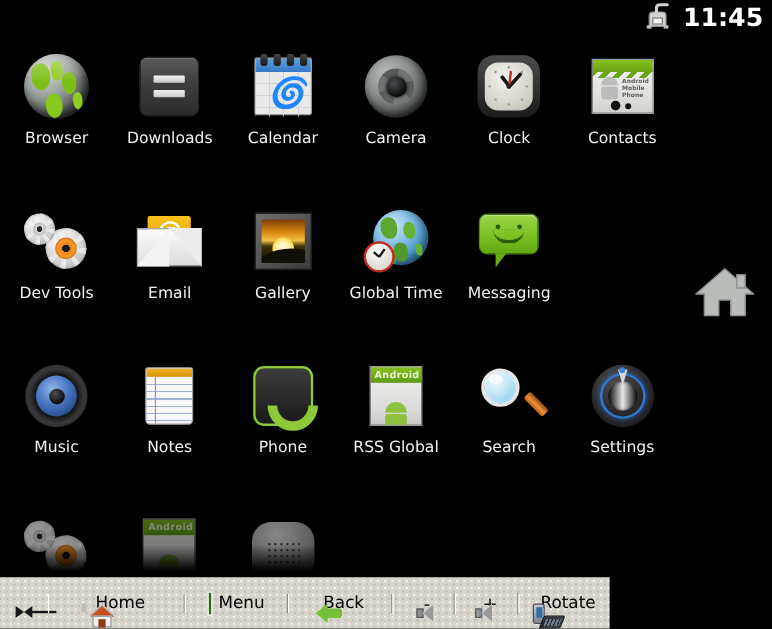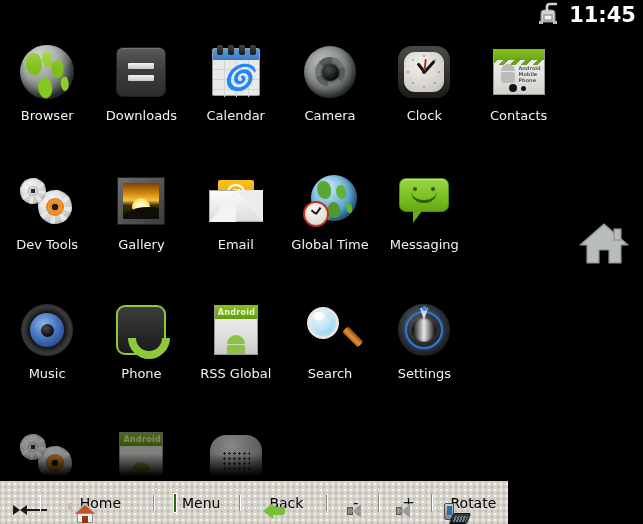--- a/index.html
+++ b/index.html
@@ -776,41 +776,41 @@
                 </div>
               <div class="gear sm">
                   <div class="hole"></div>
                 </div>
             </div>
           </div>
           <div class="lbl">Dev Tools</div>
         </div>
         <div class="cell">
           <div class="ico">
+            <div class="i-email">
+              <div class="card">
+                  <span class="at">@</span>
+                </div>
+              <div class="env"></div>
+              <div class="flapL"></div>
+                <div class="flapR"></div>
+            </div>
+          </div>
+          <div class="lbl">Email</div>
+        </div>
+        <div class="cell">
+          <div class="ico">
             <div class="i-gal">
                 <div class="pic">
                   <div class="sun"></div>
                   <div class="hill"></div>
                 </div>
               </div>
           </div>
           <div class="lbl">Gallery</div>
-        </div>
-        <div class="cell">
-          <div class="ico">
-            <div class="i-email">
-              <div class="card">
-                  <span class="at">@</span>
-                </div>
-              <div class="env"></div>
-              <div class="flapL"></div>
-                <div class="flapR"></div>
-            </div>
-          </div>
-          <div class="lbl">Email</div>
         </div>
         <div class="cell">
           <div class="ico">
             <div class="i-gt">
               <div class="globe"></div>
               <div class="clk">
                   <i class="hh"></i>
                   <i class="mm"></i>
                 </div>
             </div>
@@ -834,20 +834,30 @@
       <div class="row">
         <div class="cell">
           <div class="ico">
             <div class="i-music">
                 <div class="cone">
                   <div class="dome"></div>
                 </div>
               </div>
           </div>
           <div class="lbl">Music</div>
+        </div>
+        <div class="cell">
+          <div class="ico">
+            <div class="i-notes">
+                <div class="lines"></div>
+                <div class="margin"></div>
+                <div class="band"></div>
+              </div>
+          </div>
+          <div class="lbl">Notes</div>
         </div>
         <div class="cell">
           <div class="ico">
             <div class="i-phone">
                 <div class="hs"></div>
               </div>
           </div>
           <div class="lbl">Phone</div>
         </div>
         <div class="cell">

